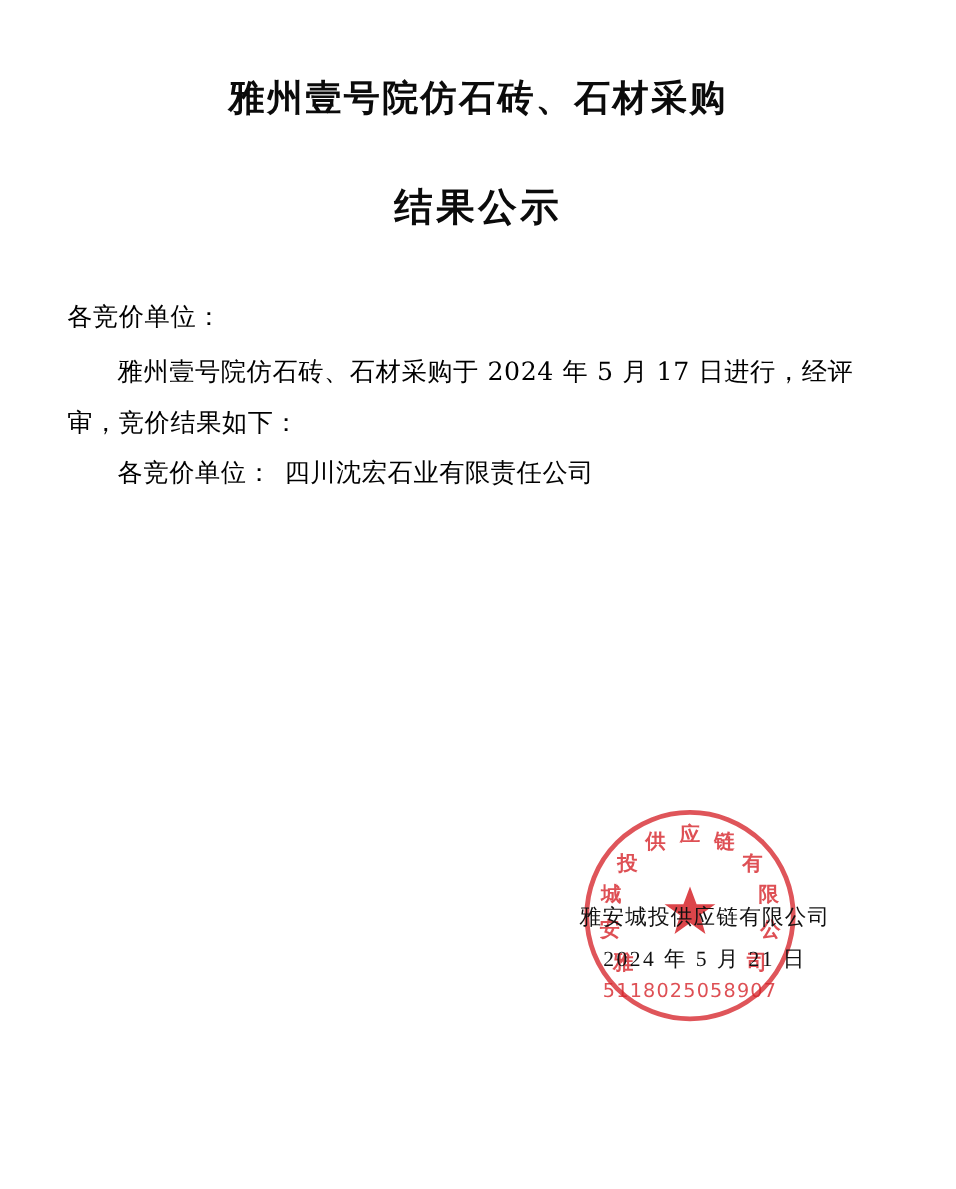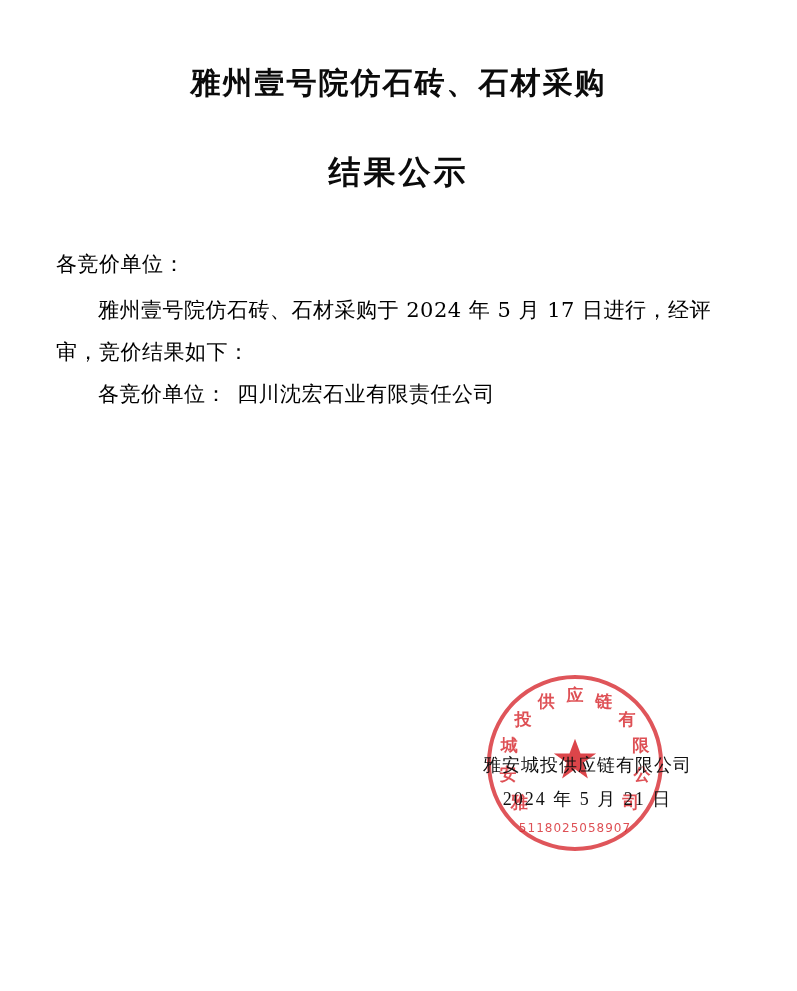--- a/index.html
+++ b/index.html
@@ -119,21 +119,21 @@
     opacity: 0.8;
     font-family: "DejaVu Serif", "Liberation Serif", serif;
     transform-origin: 0 0;
   }
   .seal-bottom {
     position: absolute;
     left: 0;
     right: 0;
     bottom: 16px;
     text-align: center;
-    font-size: 12px;
+    font-size: 16px;
     letter-spacing: 1px;
     color: #d6252b;
     opacity: 0.8;
     font-family: "DejaVu Sans", sans-serif;
   }
 </style>
 </head>
 <body>
 
 <div class="page">

